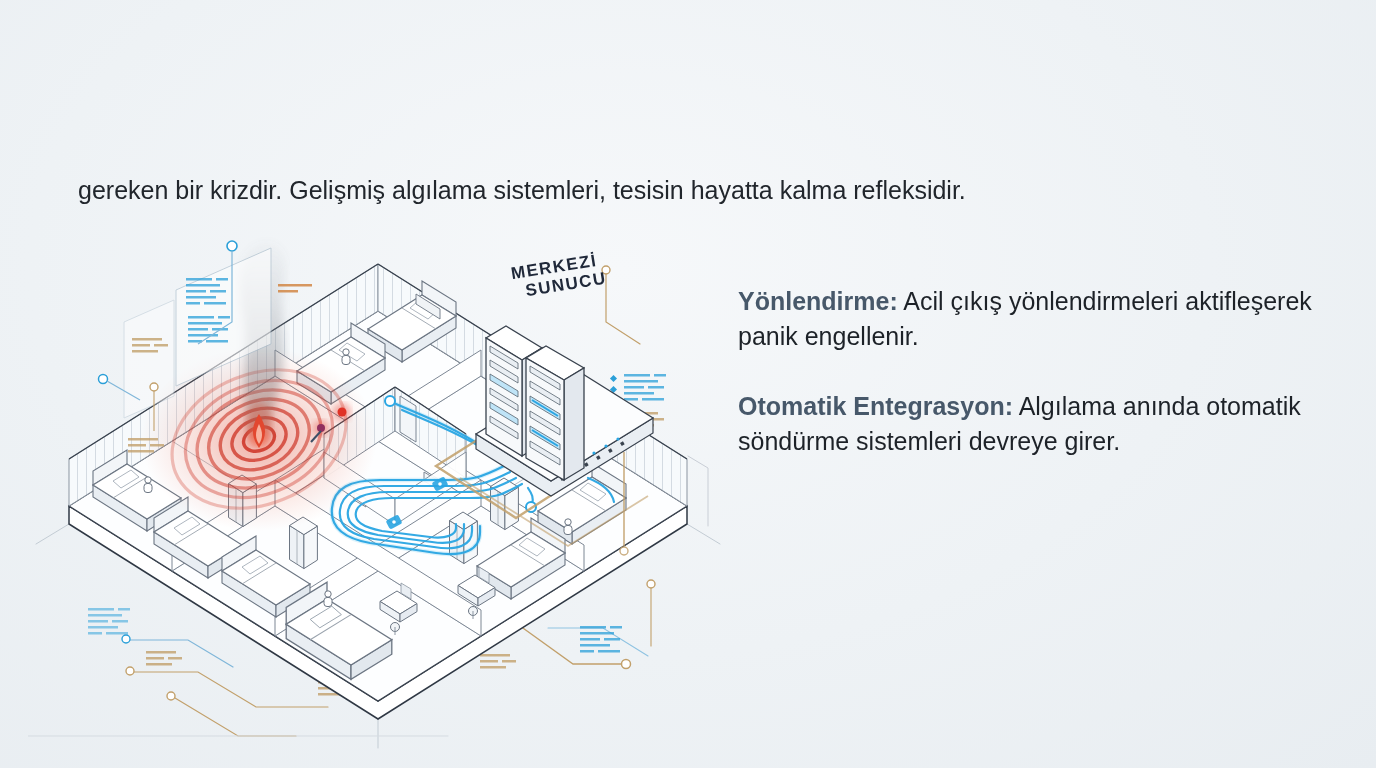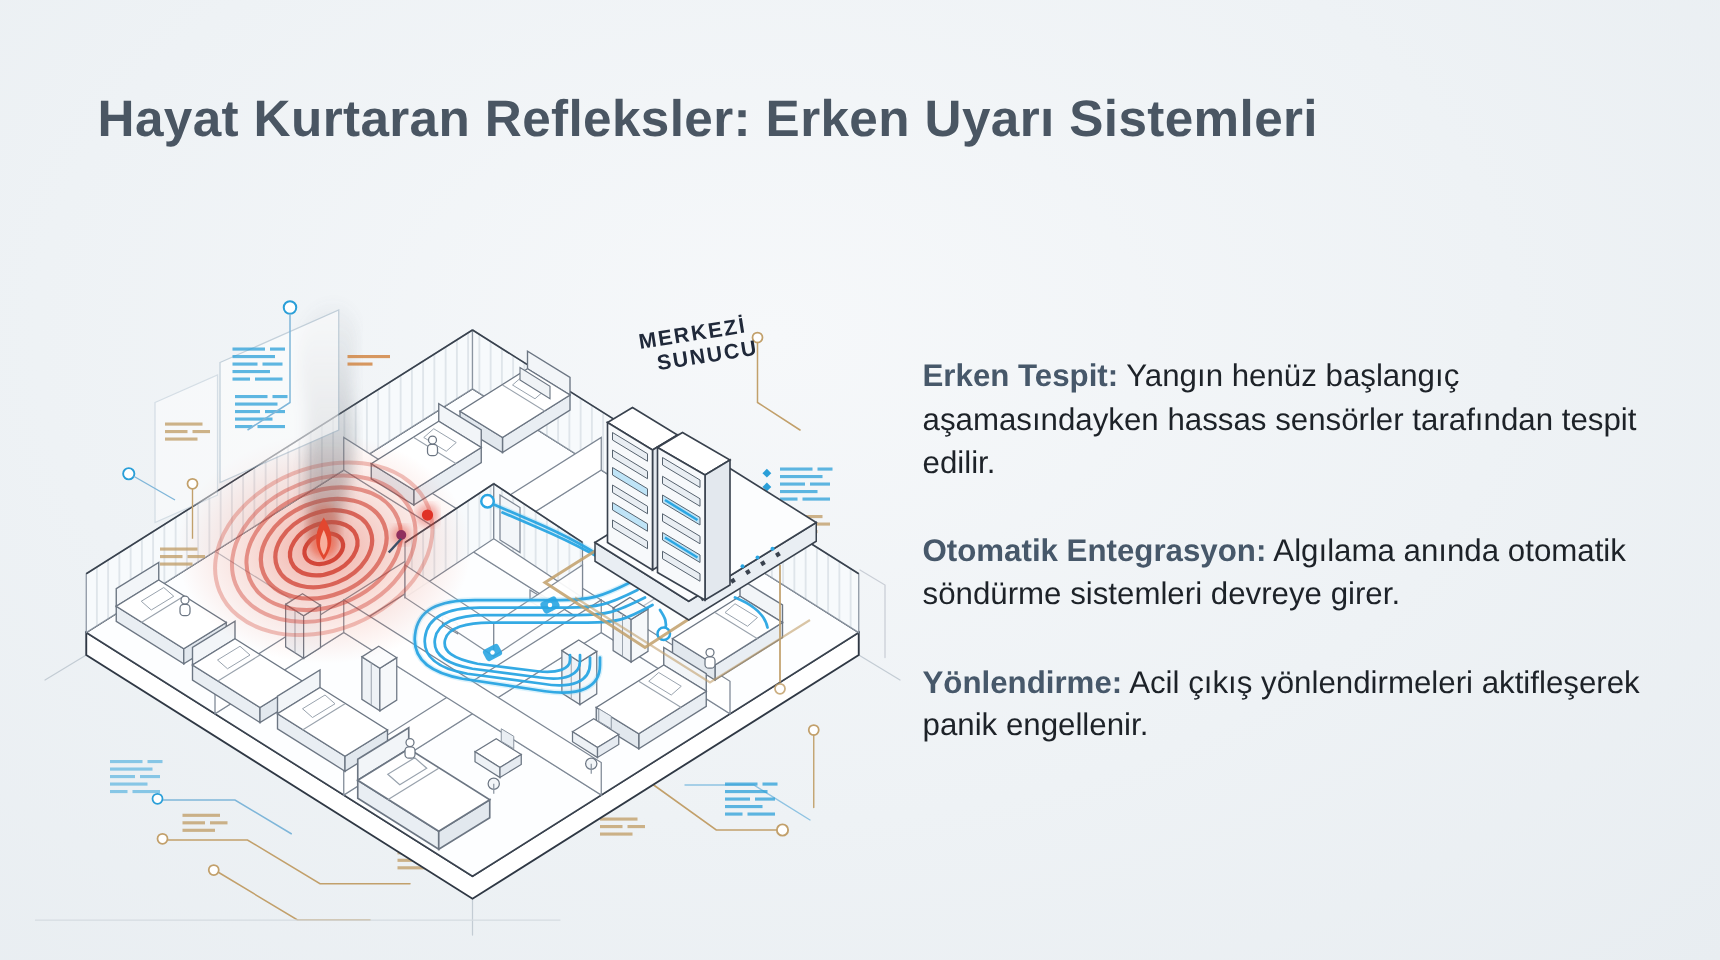--- a/index.html
+++ b/index.html
@@ -24,29 +24,27 @@
   .feat-label{font-weight:bold;color:#47586a;}
   .illu{position:absolute;left:28px;top:226px;width:700px;height:535px;}
   svg{display:block;}
   .thin{stroke:#b6bec7;stroke-width:1;}
   .wallline{stroke:#39424e;stroke-width:1.3;fill:none;}
 </style>
 </head>
 <body>
 <div class="page">
 
-<h1 class="title">Hayat Kurtaran Refleksler: Erken Uyarı Sistemleri</h1>
 
 <p class="intro"><br>
-</p>
+<span>gereken bir krizdir. Gelişmiş algılama sistemleri, tesisin hayatta kalma refleksidir.</span></p>
 
 <div class="features">
-  <p class="feature"><span class="feat-label">Erken Tespit:</span><span> Yangın henüz başlangıç aşamasındayken hassas sensörler tarafından tespit edilir.</span></p>
+  <p class="feature"><span class="feat-label">Yönlendirme:</span><span> Acil çıkış yönlendirmeleri aktifleşerek panik engellenir.</span></p>
   <p class="feature"><span class="feat-label">Otomatik Entegrasyon:</span><span> Algılama anında otomatik söndürme sistemleri devreye girer.</span></p>
-  <p class="feature"><span class="feat-label">Yönlendirme:</span><span> Acil çıkış yönlendirmeleri aktifleşerek panik engellenir.</span></p>
 </div>
 
 <div class="illu">
 <svg viewBox="0 0 700 535" width="700" height="535" xmlns="http://www.w3.org/2000/svg">
   <defs>
     <radialGradient id="fireGlow">
       <stop offset="0%" stop-color="#e25743" stop-opacity="0.5"></stop>
       <stop offset="55%" stop-color="#e87a64" stop-opacity="0.22"></stop>
       <stop offset="100%" stop-color="#e87a64" stop-opacity="0"></stop>
     </radialGradient>

